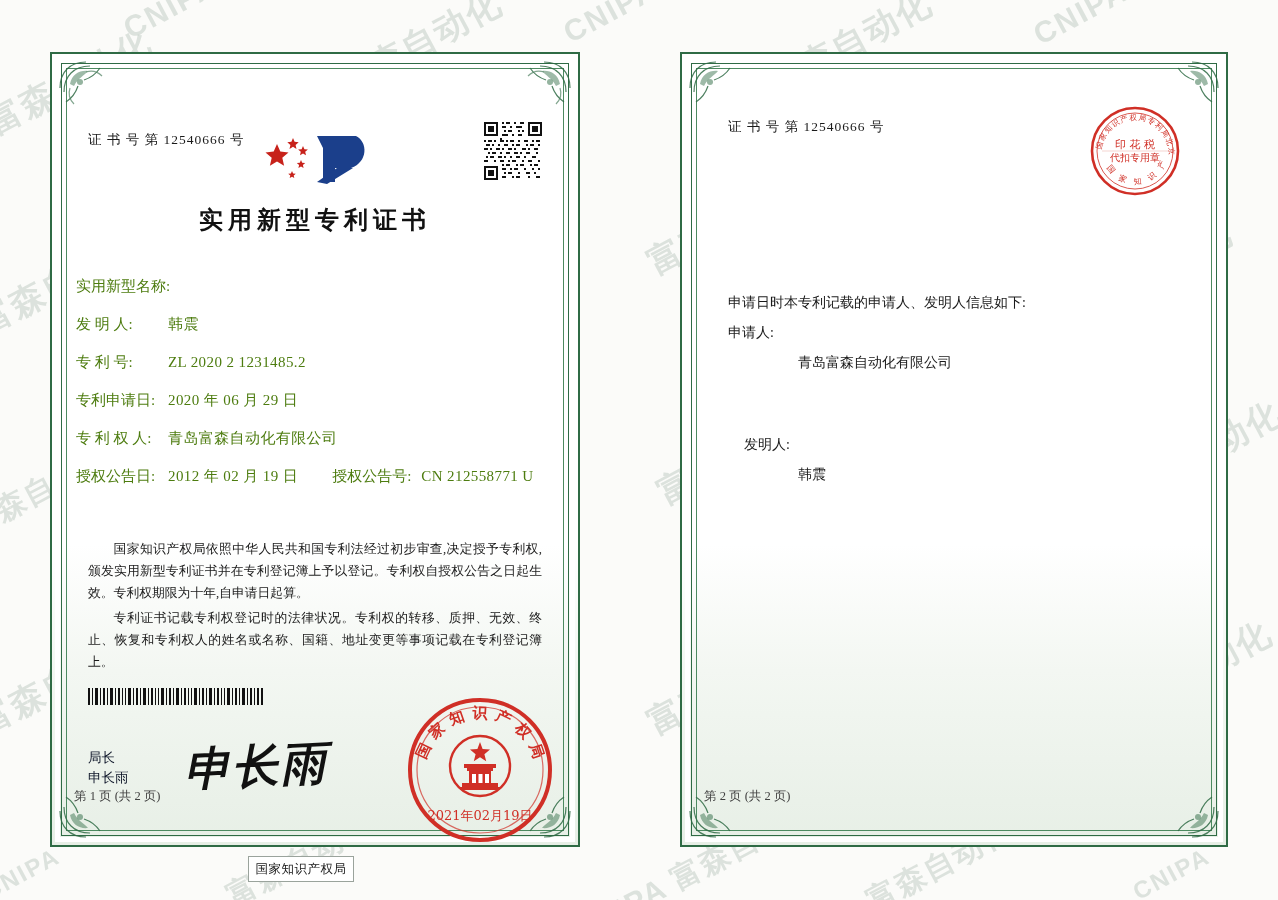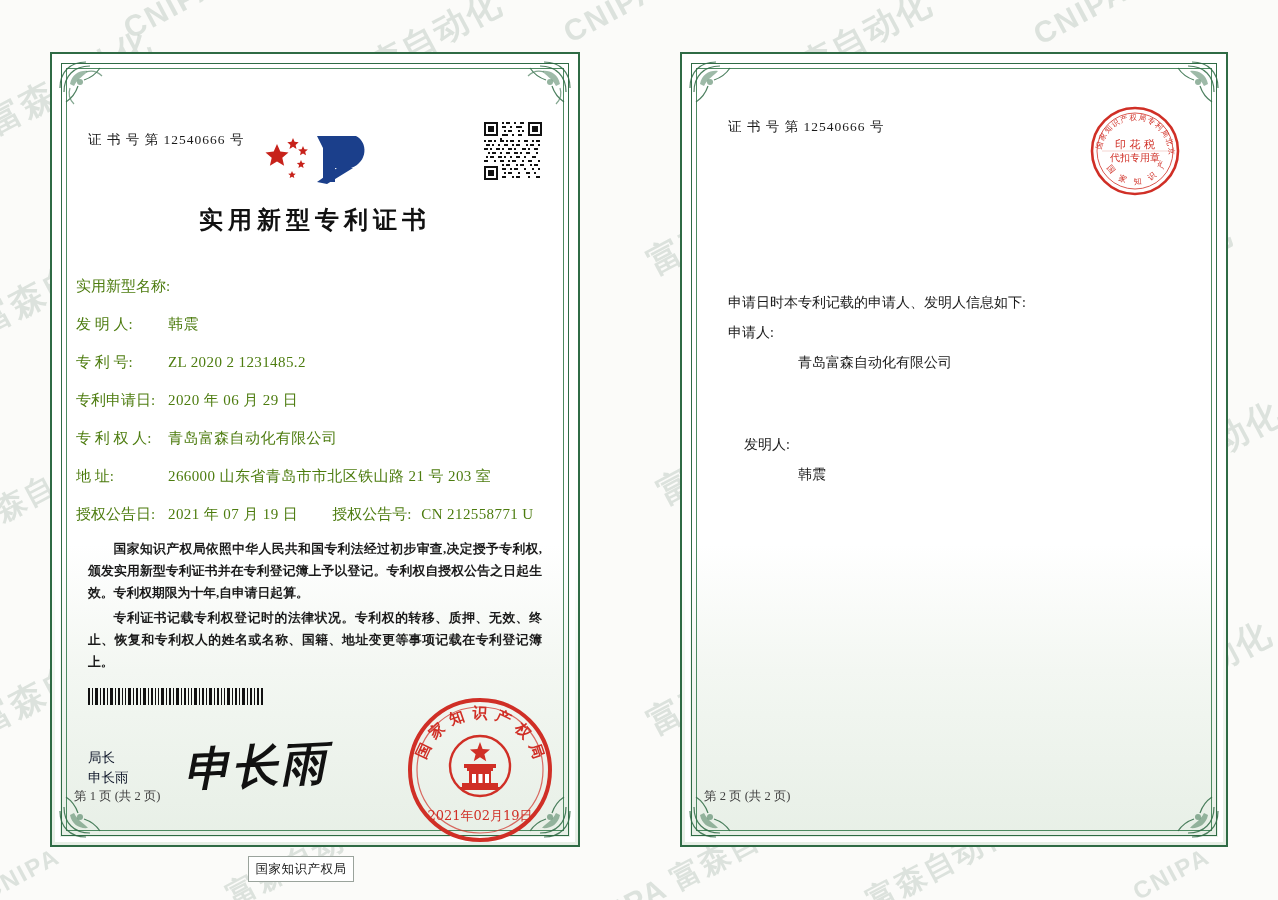--- a/index.html
+++ b/index.html
@@ -159,21 +159,21 @@
 
   .para {
     position: absolute;
     left: 14px; right: 14px;
     top: 462px;
     font-size: 12.8px;
     line-height: 1.72;
     color: #1a1a1a;
     text-align: justify;
   }
-  .para p { margin: 0 0 3px 0; text-indent: 2em; font-weight: bold; }
+  .para p { margin: 0 0 3px 0; text-indent: 2em; }
 
   .barcode {
     position: absolute;
     left: 14px;
     top: 612px;
     width: 175px;
     height: 17px;
   }
   .barcode svg { display: block; }
 
@@ -505,27 +505,23 @@
           <div class="fvalue">ZL 2020 2 1231485.2</div>
         </div>
         <div class="frow">
           <div class="flabel">专利申请日:</div>
           <div class="fvalue">2020 年 06 月 29 日</div>
         </div>
         <div class="frow">
           <div class="flabel">专 利 权 人:</div>
           <div class="fvalue">青岛富森自动化有限公司</div>
         </div>
-        <div class="frow">
-          <div class="flabel">地 址:</div>
-          <div class="fvalue">266000  山东省青岛市市北区铁山路 21 号 203 室</div>
-        </div>
         <div class="frow two">
           <div class="flabel">授权公告日:</div>
-          <div class="fvalue">2021 年 07 月 19 日</div>
+          <div class="fvalue">2012 年 02 月 19 日</div>
           <div class="flabel2">授权公告号:</div>
           <div class="fsep"></div>
           <div class="fvalue">CN 212558771 U</div>
         </div>
       </div>
 
       <div class="para">
         <p>国家知识产权局依照中华人民共和国专利法经过初步审查,决定授予专利权,颁发实用新型专利证书并在专利登记簿上予以登记。专利权自授权公告之日起生效。专利权期限为十年,自申请日起算。</p>
         <p>专利证书记载专利权登记时的法律状况。专利权的转移、质押、无效、终止、恢复和专利权人的姓名或名称、国籍、地址变更等事项记载在专利登记簿上。</p>
       </div>

